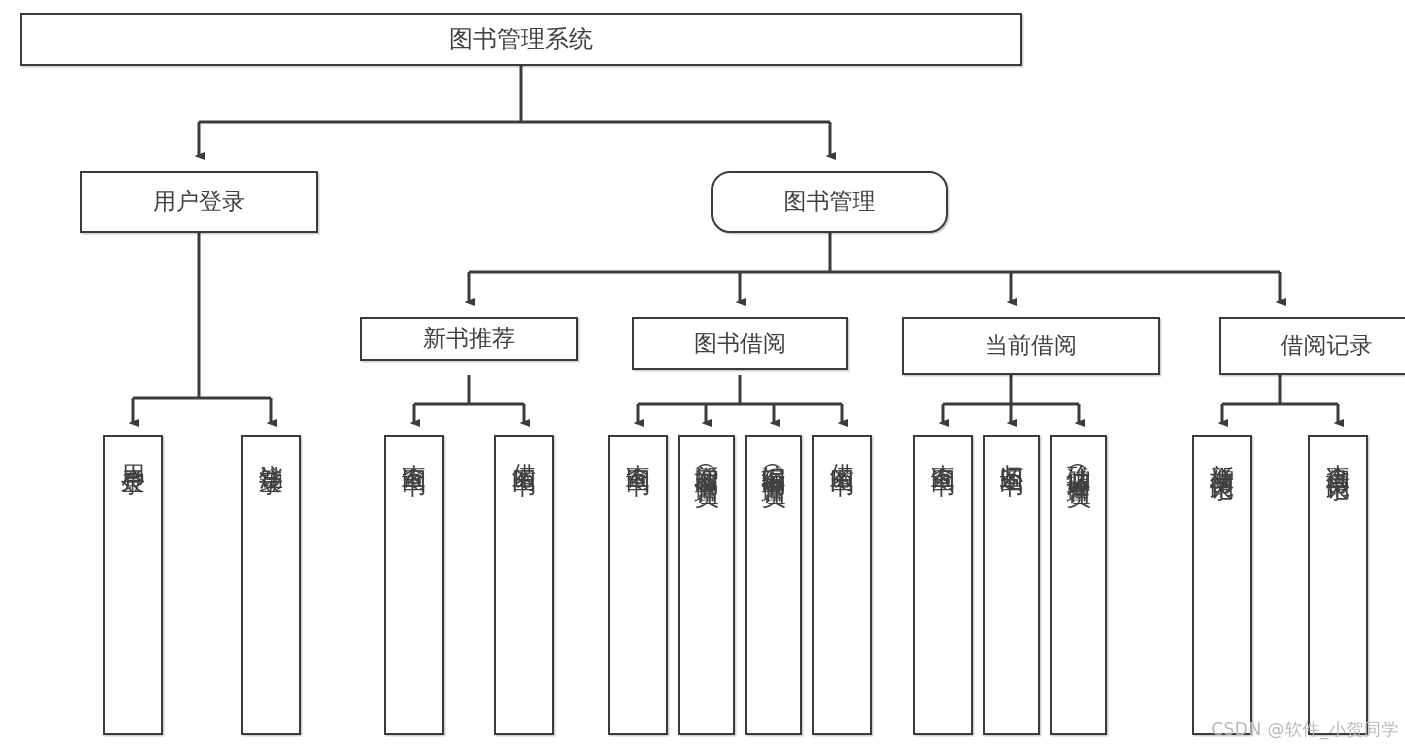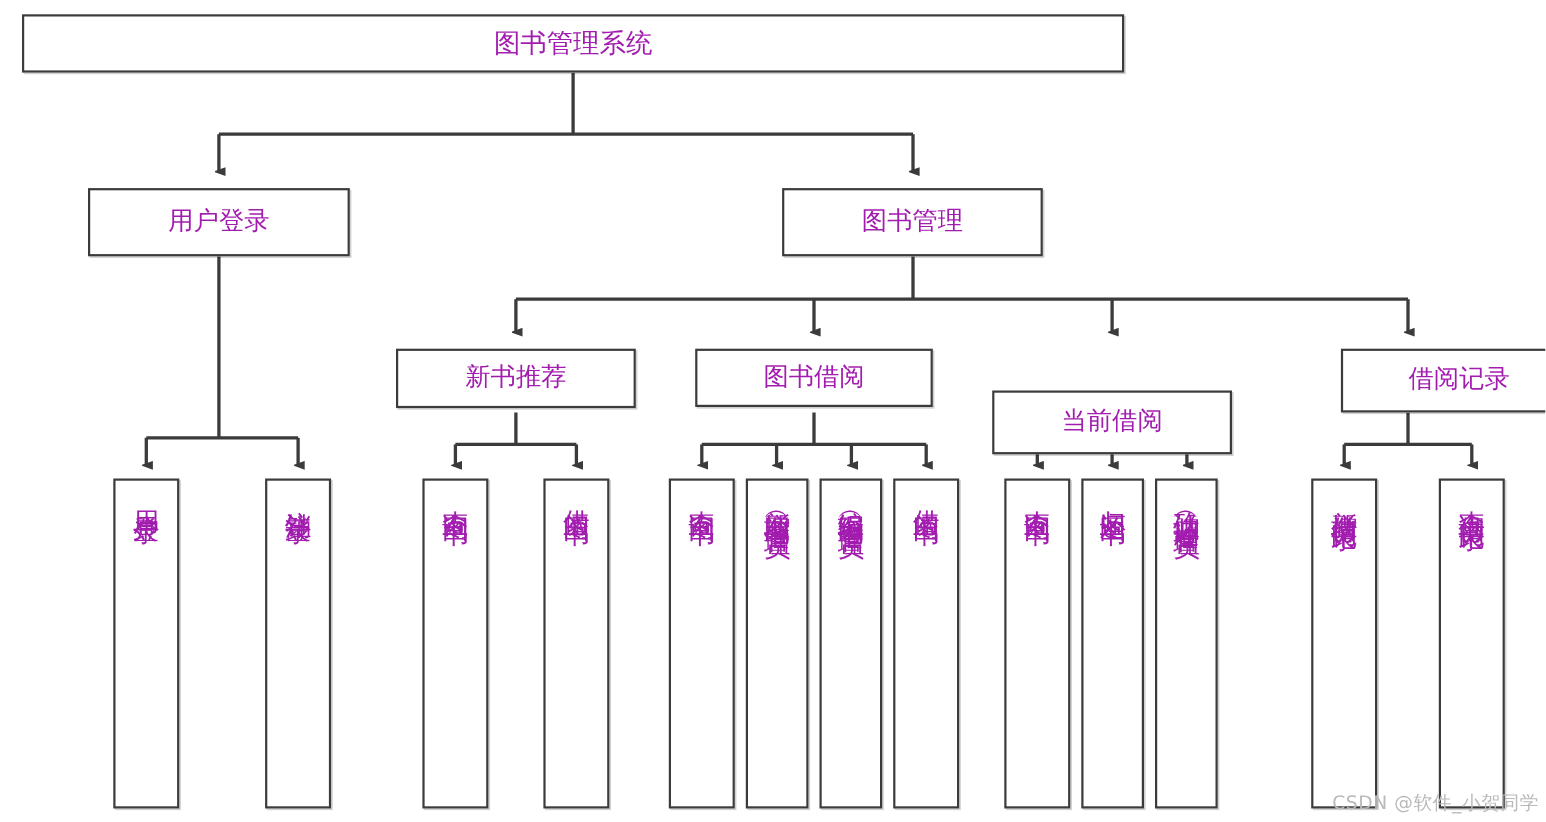--- a/index.html
+++ b/index.html
@@ -29,21 +29,21 @@
     position: absolute;
     box-sizing: border-box;
     background: #ffffff;
     border: 2.5px solid #3b3b3b;
     display: flex;
     align-items: center;
     justify-content: center;
     box-shadow: 1.5px 1.5px 0 rgba(0,0,0,0.18);
   }
   .node .lbl {
-    color: #a21caf;
+    color: #404040;
     line-height: 1.18;
     text-align: center;
     white-space: pre;
   }
   .node.horiz .lbl {
     font-size: 23px;
   }
   .node.root .lbl {
     font-size: 24px;
   }
@@ -127,31 +127,31 @@
     </g>
   </svg>
 
   <div class="node root horiz" style="left:20px; top:13px; width:1002px; height:53px;">
     <span class="lbl">图书管理系统</span>
   </div>
 
   <div class="node horiz" style="left:80px; top:171px; width:238px; height:62px;">
     <span class="lbl">用户登录</span>
   </div>
-  <div class="node horiz" style="left:711px; top:171px; width:237px; height:62px;">
+  <div class="node horiz" style="left:711px; top:171px; width:237px; height:62px;border-radius:19px;">
     <span class="lbl">图书管理</span>
   </div>
 
-  <div class="node horiz" style="left:360px; top:317px; width:218px; height:54px;">
+  <div class="node horiz" style="left:360px; top:317px; width:218px; height:44px;">
     <span class="lbl">新书推荐</span>
   </div>
   <div class="node horiz" style="left:632px; top:317px; width:216px; height:53px;">
     <span class="lbl">图书借阅</span>
   </div>
-  <div class="node horiz" style="left:902px; top:317px; width:218px; height:58px;margin-top:38px;">
+  <div class="node horiz" style="left:902px; top:317px; width:258px; height:58px;">
     <span class="lbl">当前借阅</span>
   </div>
   <div class="node horiz" style="left:1172px; top:317px; width:215px; height:58px;margin-left:47px;">
     <span class="lbl">借阅记录</span>
   </div>
 
   <div class="node vert" style="left:103px; top:435px; width:60px; height:300px;">
     <span class="lbl">用户登录</span>
   </div>
   <div class="node vert" style="left:241px; top:435px; width:60px; height:300px;">

